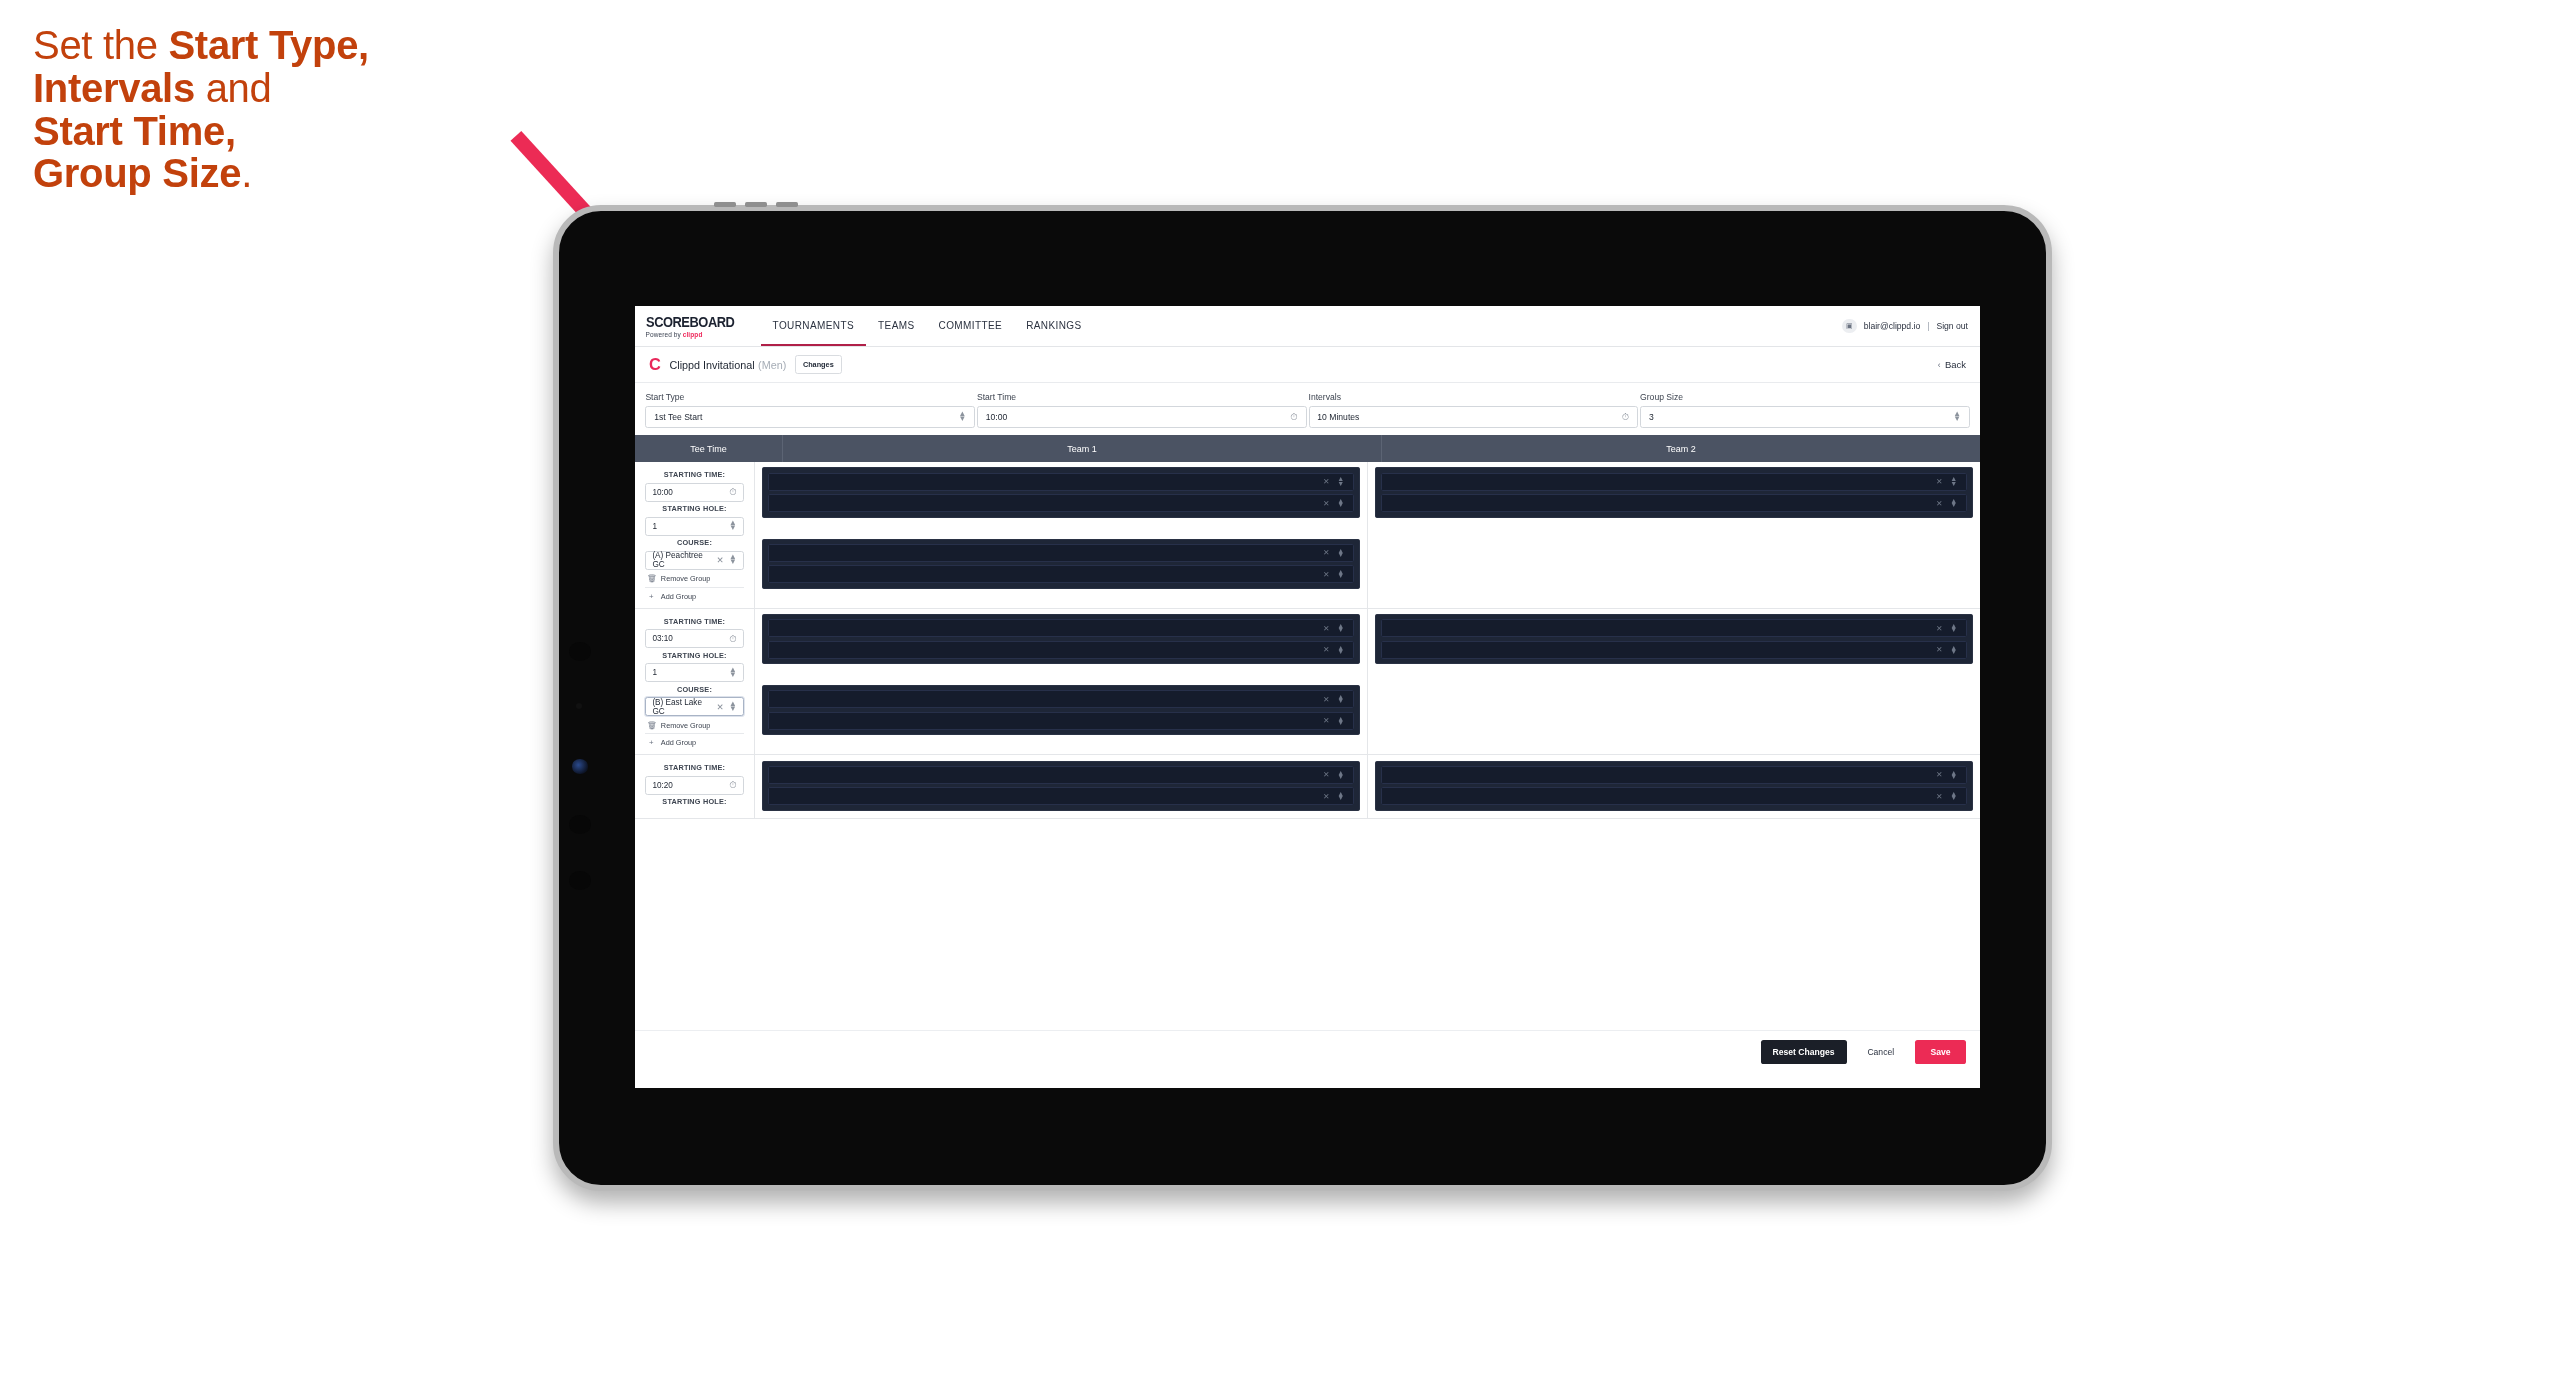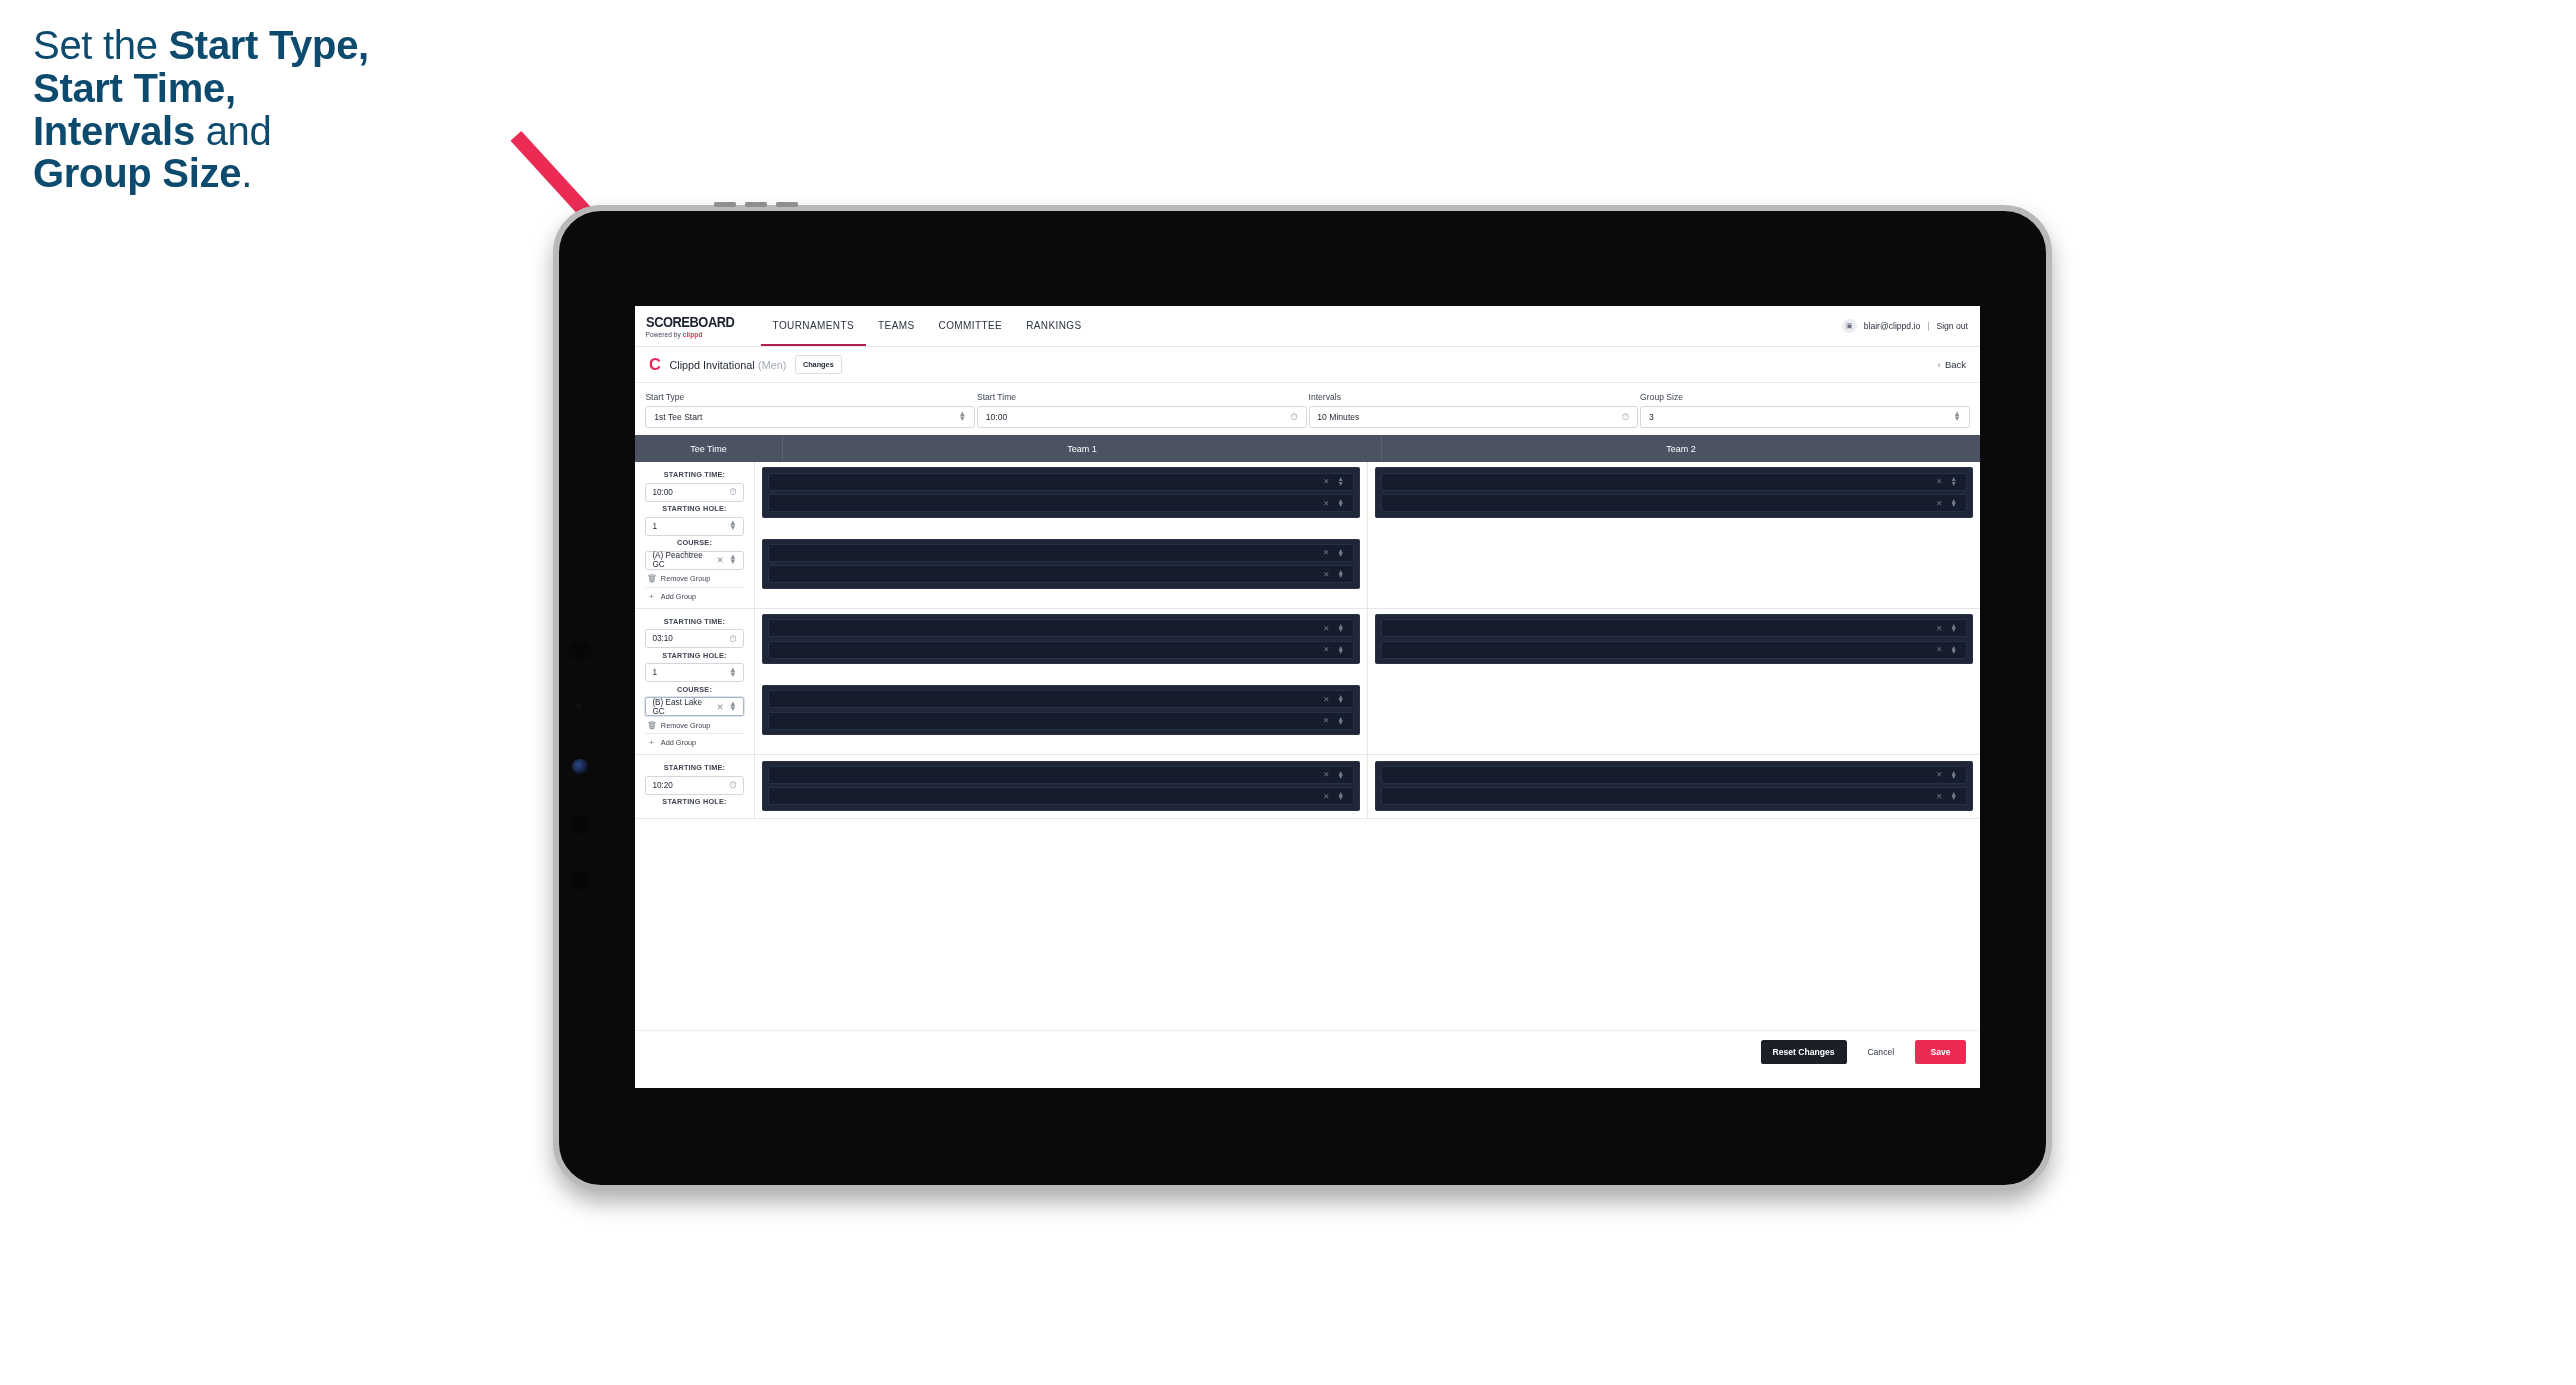--- a/index.html
+++ b/index.html
@@ -7,21 +7,21 @@
     width: 2576px; height: 1386px;
     background: #ffffff;
     font-family: "Liberation Sans", sans-serif;
     overflow: hidden;
   }
   .stage { position: relative; width: 2576px; height: 1386px; }
 
   
   .caption {
     position: absolute; left: 33px; top: 24px; width: 552px;
-    font-size: 40px; line-height: 1.07; color: #0c4a6e;
+    font-size: 40px; line-height: 1.07; color: #c2410c;
     letter-spacing: -0.3px;
   }
   .caption .b { font-weight: 700; }
   .caption .n { font-weight: 400; }
 
   
   .arrow { position: absolute; left: 509px; top: 129px; width: 362px; height: 362px; pointer-events: none; }
 
   
   .tablet {
@@ -169,24 +169,24 @@
 </head>
 <body>
 
 <div class="stage">
 
   <div class="caption">
     <div>
       <span class="n">Set the </span><span class="b">Start Type,</span>
     </div>
     <div>
+      <span class="b">Intervals</span><span class="n"> and</span>
+    </div>
+    <div>
       <span class="b">Start Time,</span>
-    </div>
-    <div>
-      <span class="b">Intervals</span><span class="n"> and</span>
     </div>
     <div>
       <span class="b">Group Size</span><span class="n">.</span>
     </div>
   </div>
 
   <svg class="arrow" viewBox="0 0 420 420">
     <line x1="8" y1="8" x2="262" y2="286" stroke="#ec2b55" stroke-width="17"></line>
     <polygon points="238,252 300,332 196,316" fill="#ec2b55"></polygon>
   </svg>

